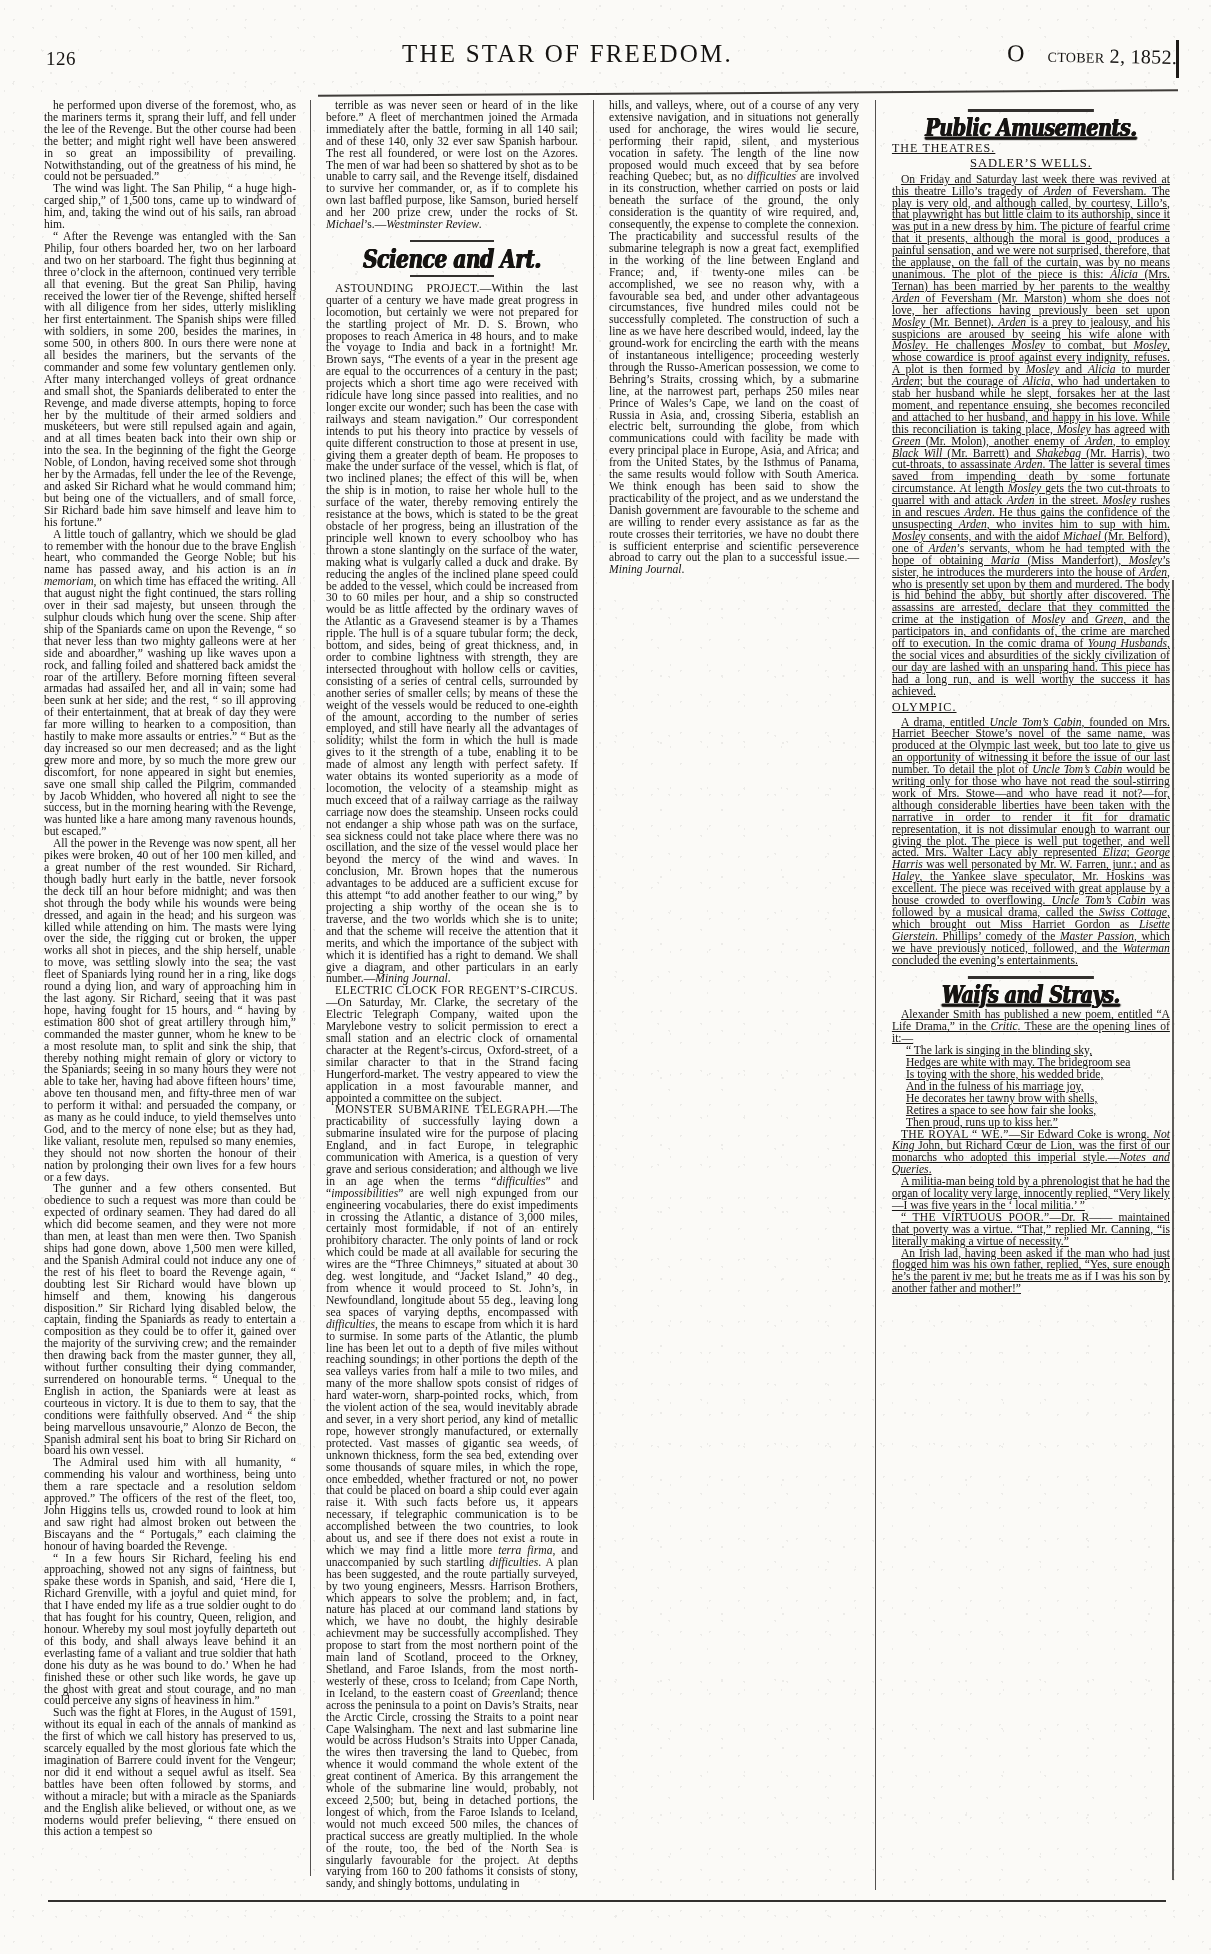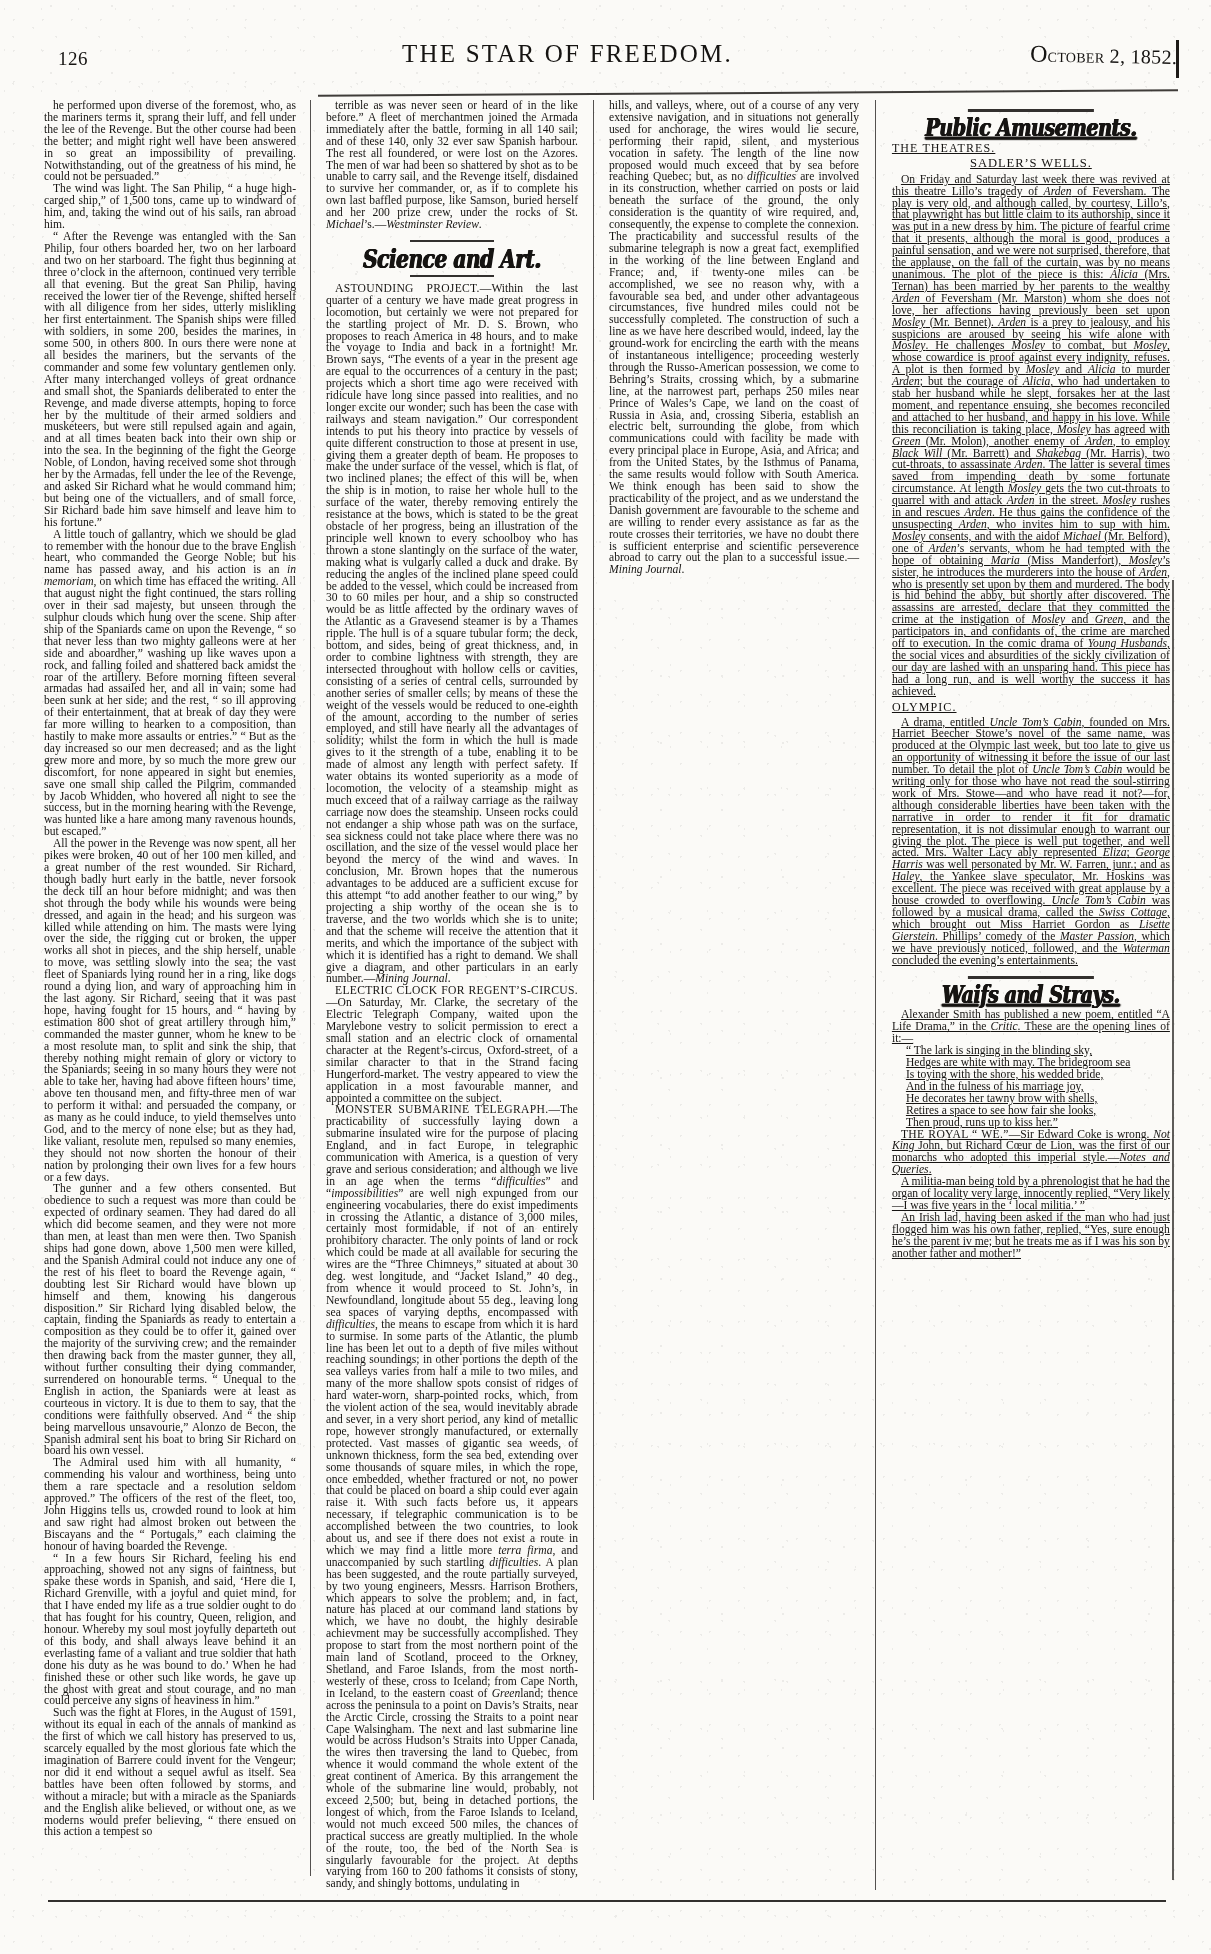--- a/index.html
+++ b/index.html
@@ -20,33 +20,33 @@
       radial-gradient(circle at 63% 47%, #000 0 1px, transparent 1px),
       radial-gradient(circle at 31% 78%, #000 0 1px, transparent 1px),
       radial-gradient(circle at 84% 9%,  #000 0 1px, transparent 1px),
       radial-gradient(circle at 47% 63%, #000 0 1px, transparent 1px);
     background-size:37px 41px,53px 59px,43px 47px,61px 67px,29px 31px;
   }
 
   
   .masthead{position:absolute;left:0;right:0;top:40px;height:42px;}
   .folio{
-    position:absolute;left:46px;top:8px;font-size:19px;letter-spacing:.5px;margin-left:12px;
+    position:absolute;left:46px;top:8px;font-size:19px;letter-spacing:.5px;
   }
   .paper-title{
     position:absolute;left:0;right:0;top:0;text-align:center;
     font-size:25px;letter-spacing:2.2px;font-weight:400;
     transform:translateX(-38px);
   }
   .issue-date{
     position:absolute;right:34px;top:3px;font-size:20px;letter-spacing:.3px;
     transform:rotate(1.0deg);transform-origin:right center;white-space:nowrap;
   }
   .issue-date .sc{font-size:24px;}
-  .smallcaps{font-variant:small-caps;}
+  .smallcaps{font-variant:small-caps;margin-left:23px;}
 
   .masthead-rule{
     position:absolute;left:318px;width:860px;top:92px;height:2px;
     background:#1d1a17;transform:rotate(-0.35deg);opacity:.85;
   }
 
   
   .cols{position:absolute;left:44px;top:100px;width:1126px;height:1790px;}
   .col{
     position:absolute;top:0;
@@ -168,19 +168,20 @@
           <div>“ The lark is singing in the blinding sky,</div>
           <div>Hedges are white with may.  The bridegroom sea</div>
           <div>Is toying with the shore, his wedded bride,</div>
           <div>And in the fulness of his marriage joy,</div>
           <div>He decorates her tawny brow with shells,</div>
           <div>Retires a space to see how fair she looks,</div>
           <div>Then proud, runs up to kiss her.”</div>
         </div>
         <p><span class="run-in">THE ROYAL “ WE.”</span>—Sir Edward Coke is wrong. <i>Not King</i> John, but Richard Cœur de Lion, was the first of our monarchs who adopted this imperial style.—<i>Notes and Queries</i>.</p>
         <p>A militia-man being told by a phrenologist that he had the organ of locality very large, innocently replied, “Very likely—I was five years in the ‘ local militia.’ ”</p>
+        <p><span class="run-in">“ THE VIRTUOUS POOR.”</span>—Dr. R—— maintained that poverty was a virtue. “That,” replied Mr. Canning, “is literally making a virtue of necessity.”</p>
         <p>An Irish lad, having been asked if the man who had just flogged him was his own father, replied, “Yes, sure enough he’s the parent iv me; but he treats me as if I was his son by another father and mother!”</p>
       </div>
     </div>
 
 </div>
 
 <div class="endrule"></div>
 
 </body></html>

